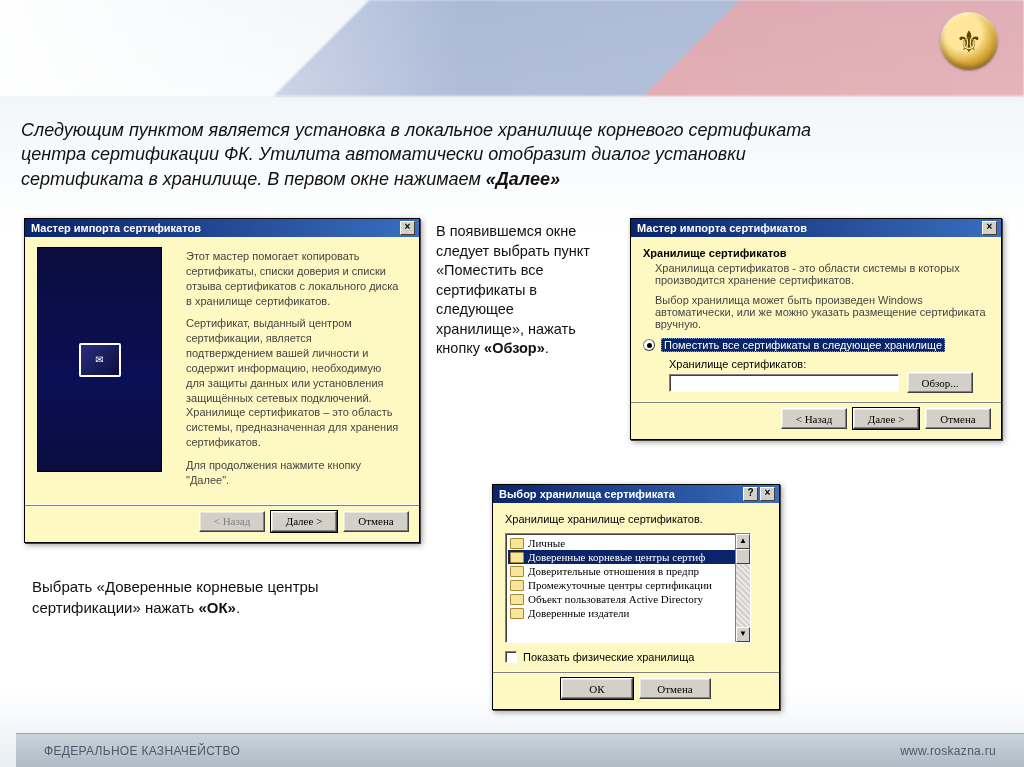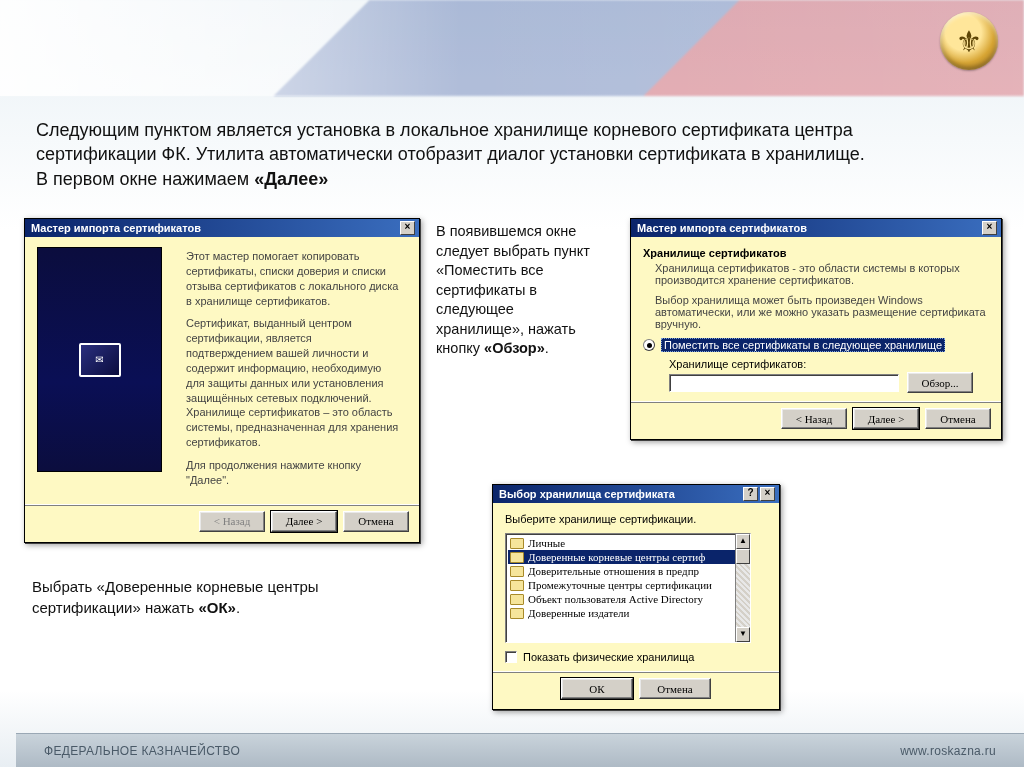--- a/index.html
+++ b/index.html
@@ -29,21 +29,22 @@
     position: absolute; top: 12px; right: 26px; width: 58px; height: 58px;
     background: radial-gradient(circle at 40% 35%, #ffe69a 0 35%, #d8a635 60%, #9e6d18 100%);
     border-radius: 50%;
     box-shadow: inset 0 2px 4px rgba(255,255,255,.6), inset 0 -3px 5px rgba(0,0,0,.35), 0 1px 2px rgba(0,0,0,.3);
     display:flex; align-items:center; justify-content:center;
     font-size: 30px; color:#5e4506;
     z-index: 2;
   }
   .main {
     position: relative; z-index: 2;
-    padding: 118px 30px 0 36px;
+    padding: 118px 30px 0 21px;
+    font-style: italic;
   }
   .headline {
     font-size: 18px; line-height: 1.35; color:#111;
     max-width: 840px;
     margin-bottom: 18px;
   }
   .headline b { font-weight: 700; }
   .col-note {
     font-size: 14.5px; line-height: 1.35; color:#111;
     width: 160px;
@@ -234,21 +235,21 @@
 
 <div id="dlg3" class="win">
   <div class="titlebar">
     <span>Выбор хранилища сертификата</span>
     <div class="tb-group">
       <div class="tb-btn">?</div>
       <div class="tb-btn">×</div>
     </div>
   </div>
   <div class="body">
-    <div style="margin-bottom:8px;">Выберите хранилище сертификации.</div>
+    <div style="margin-bottom:8px;">Хранилище хранилище сертификатов.</div>
     <div class="tree">
       <div id="tree-rows">
           <div class="tree-row">
             <span class="folder"></span>
             <span>Личные</span>
           </div>
           <div class="tree-row sel">
             <span class="folder"></span>
             <span>Доверенные корневые центры сертиф</span>
           </div>

